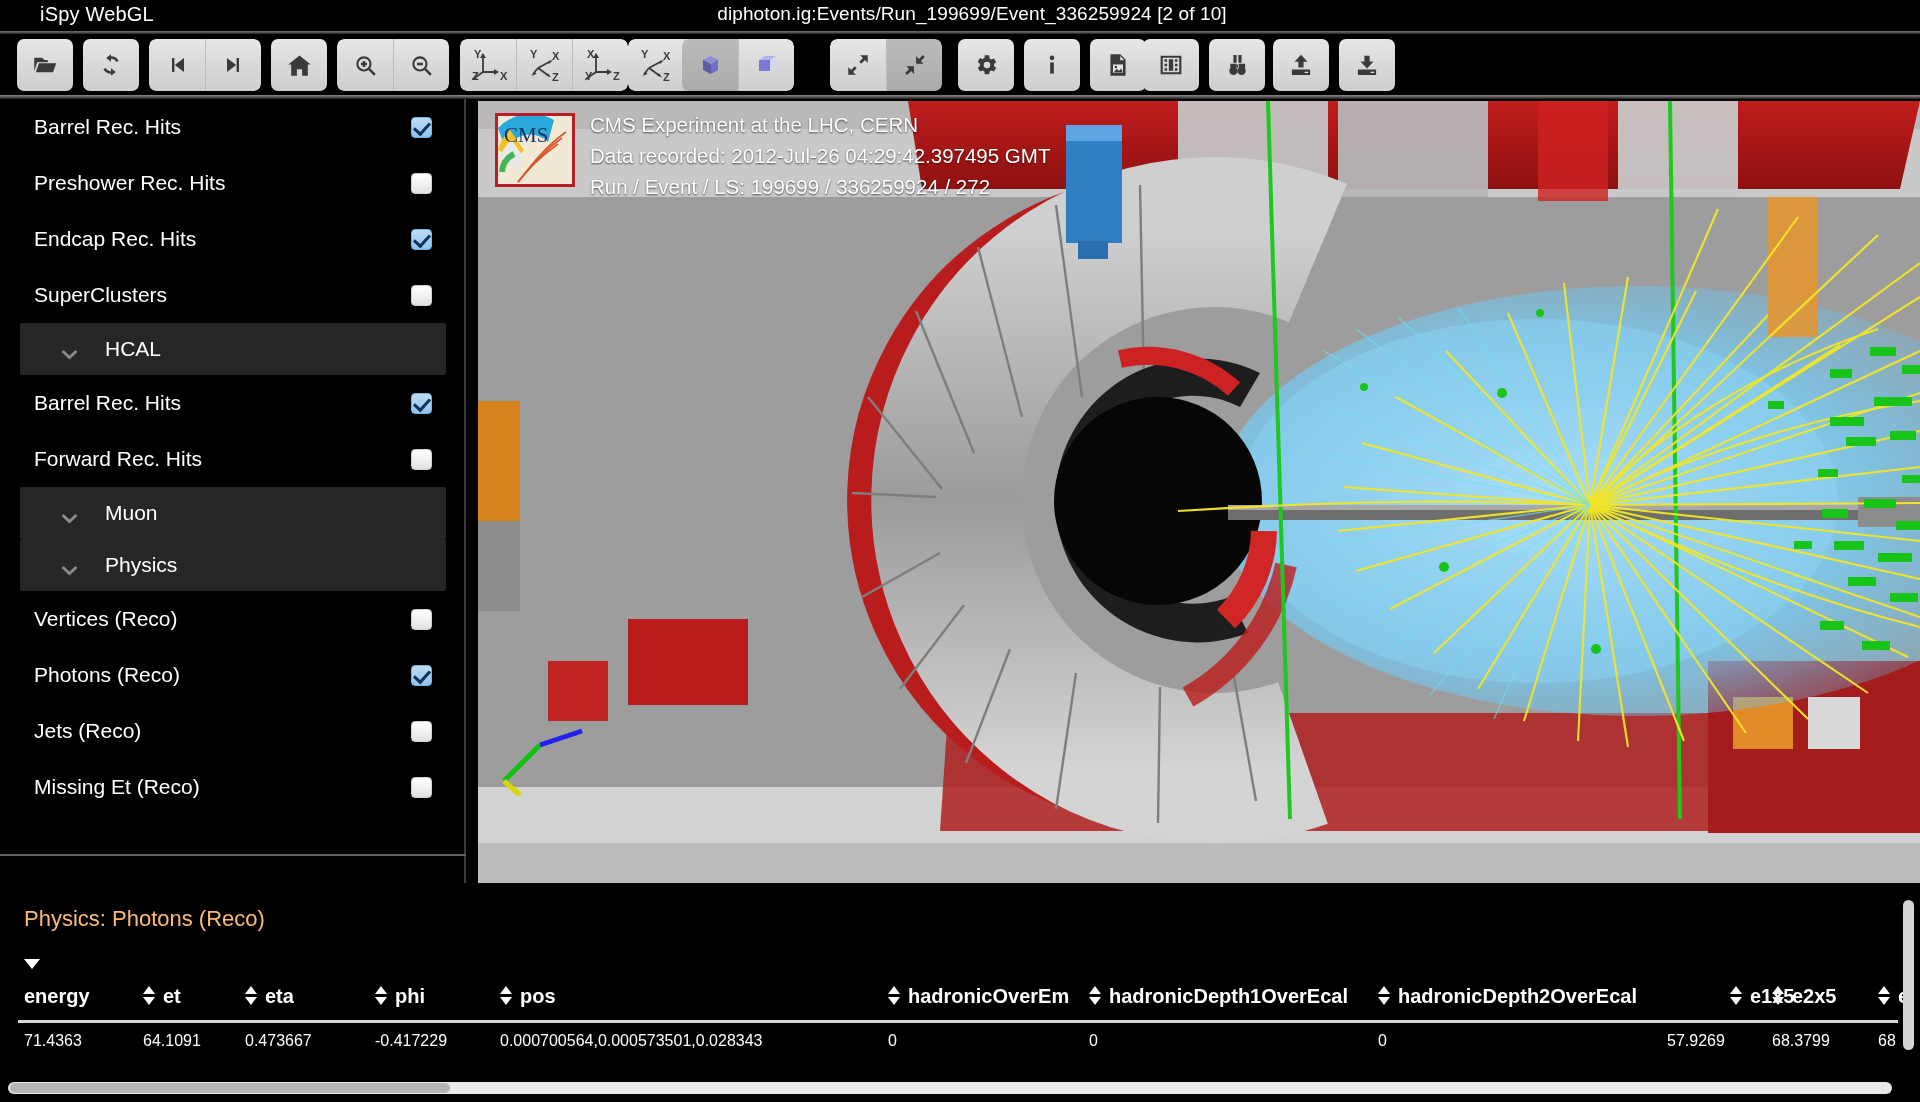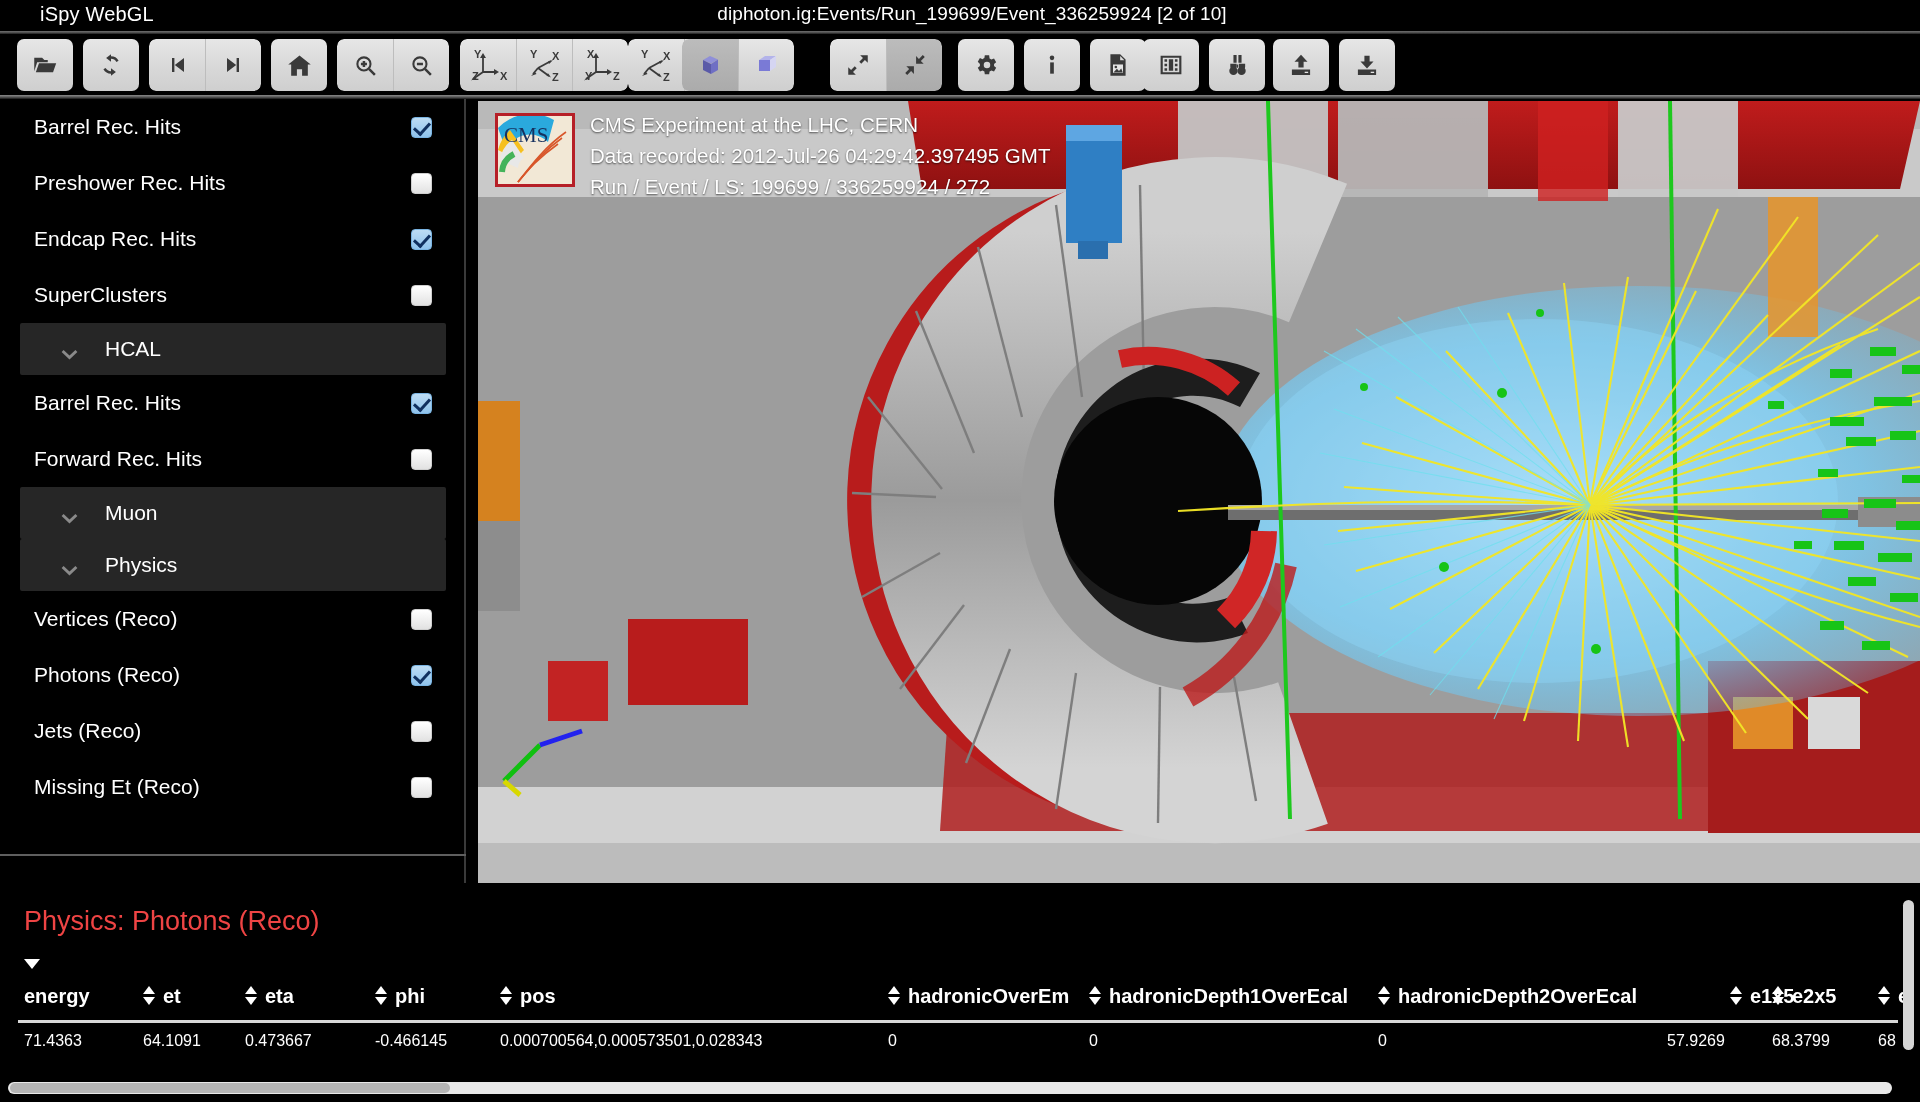--- a/index.html
+++ b/index.html
@@ -129,21 +129,21 @@
     white-space: nowrap;
   }
 
   
   .bottom {
     position: absolute; left: 0; top: 886px; width: 1920px; height: 216px;
     background: #000;
   }
   .bottom-title {
     position: absolute; left: 24px; top: 20px;
-    color: #ef4444; font-size: 27px;
+    color: #fdba74; font-size: 22px;
   }
   .tbl {
     position: absolute; left: 0; top: 56px; width: 1920px; height: 130px;
     color: #ffffff; overflow: hidden;
   }
   .tbl-head { position: relative; height: 78px; }
   .th {
     position: absolute; bottom: 12px;
     font-size: 20px; font-weight: bold; white-space: nowrap;
     display: flex; align-items: flex-end; gap: 7px; cursor: pointer;
@@ -793,21 +793,21 @@
         <div class="th" style="left: 1878px;">
           <span class="sortarrows"></span>
           <span>e</span>
         </div>
       </div>
     <div class="tbl-rule"></div>
     <div class="tbl-row" id="tbl-row">
         <div class="td" style="left: 24px;">71.4363</div>
         <div class="td" style="left: 143px;">64.1091</div>
         <div class="td" style="left: 245px;">0.473667</div>
-        <div class="td" style="left: 375px;">-0.466145</div>
+        <div class="td" style="left: 375px;">-0.417229</div>
         <div class="td" style="left: 500px;">0.000700564,0.000573501,0.028343</div>
         <div class="td" style="left: 888px;">0</div>
         <div class="td" style="left: 1089px;">0</div>
         <div class="td" style="left: 1378px;">0</div>
         <div class="td" style="left: 1667px;">57.9269</div>
         <div class="td" style="left: 1772px;">68.3799</div>
         <div class="td" style="left: 1878px;">68</div>
       </div>
   </div>
   <div class="hscroll-track"></div>

